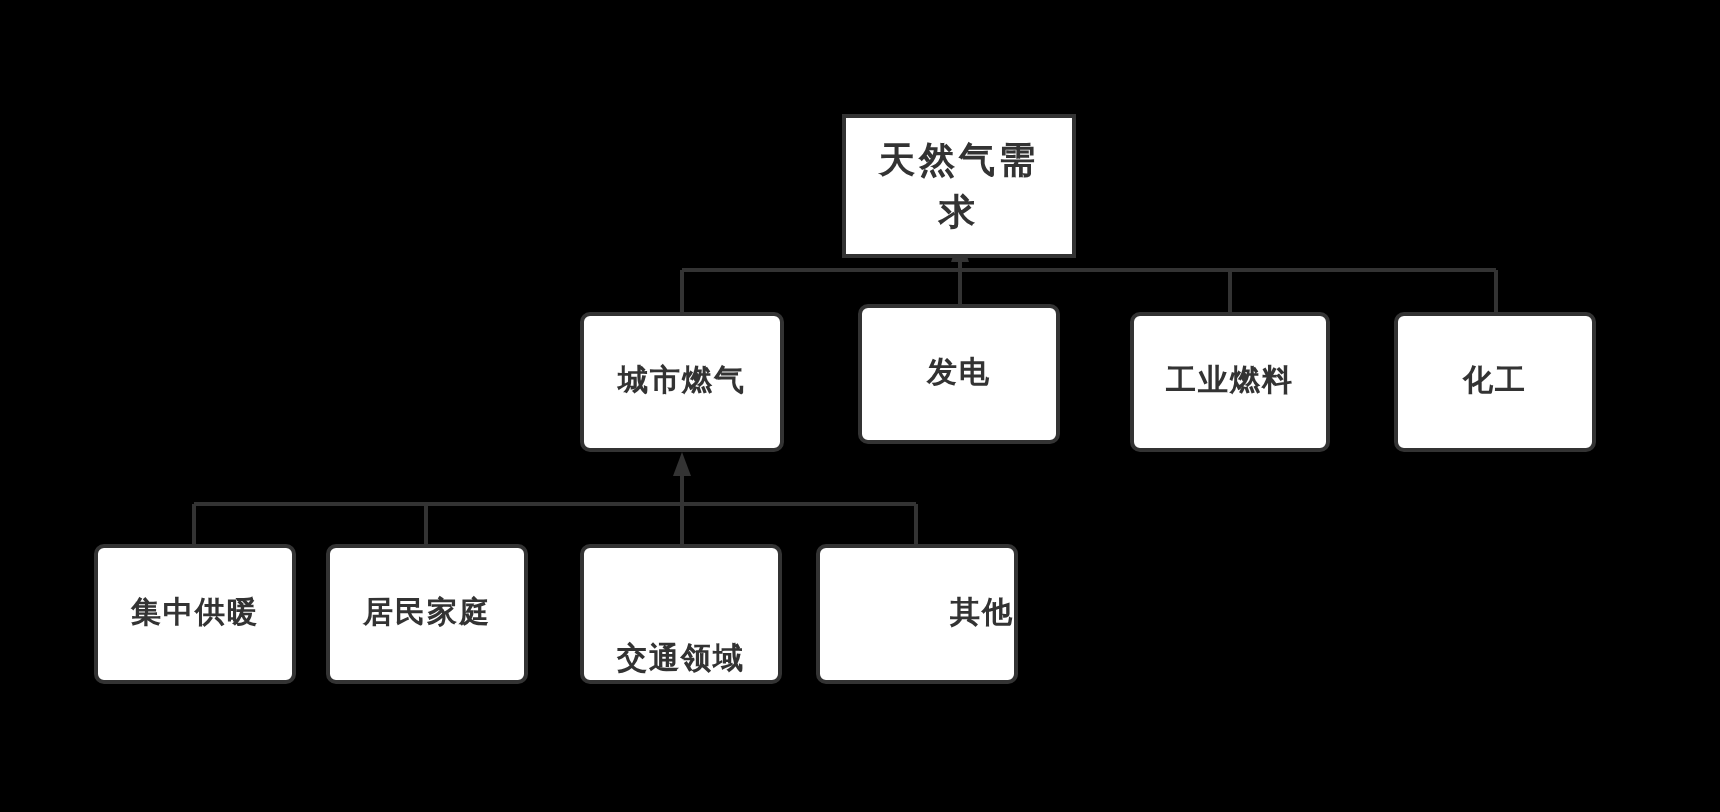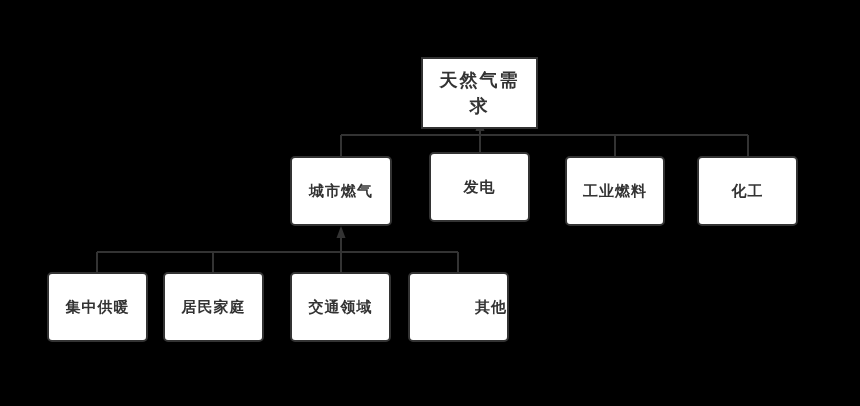--- a/index.html
+++ b/index.html
@@ -60,21 +60,21 @@
     line-height: 20px;
   }
   
   .n-city-gas        { left: 290px; top: 156px; width: 102px; }
   .n-power           { left: 429px; top: 152px; width: 101px; }
   .n-industrial-fuel { left: 565px; top: 156px; width: 100px; }
   .n-chemical        { left: 697px; top: 156px; width: 101px; }
   
   .n-central-heating { left: 47px;  top: 272px; width: 101px; }
   .n-residential     { left: 163px; top: 272px; width: 101px; }
-  .n-transportation  { left: 290px; top: 272px; width: 101px; }
+  .n-transportation  { left: 290px; top: 272px; width: 101px; align-items: flex-end; }
   .n-other           { left: 408px; top: 272px; width: 101px; justify-content: flex-end; }
 </style>
 </head>
 <body>
 
 <div class="canvas">
 
   <svg class="connector-layer" width="860" height="406" viewBox="0 0 860 406" xmlns="http://www.w3.org/2000/svg">
 
     <path d="M341,135 H748 M341,135 V156 M480,135 V156 M615,135 V156 M748,135 V156 M480,135 V131"></path>

